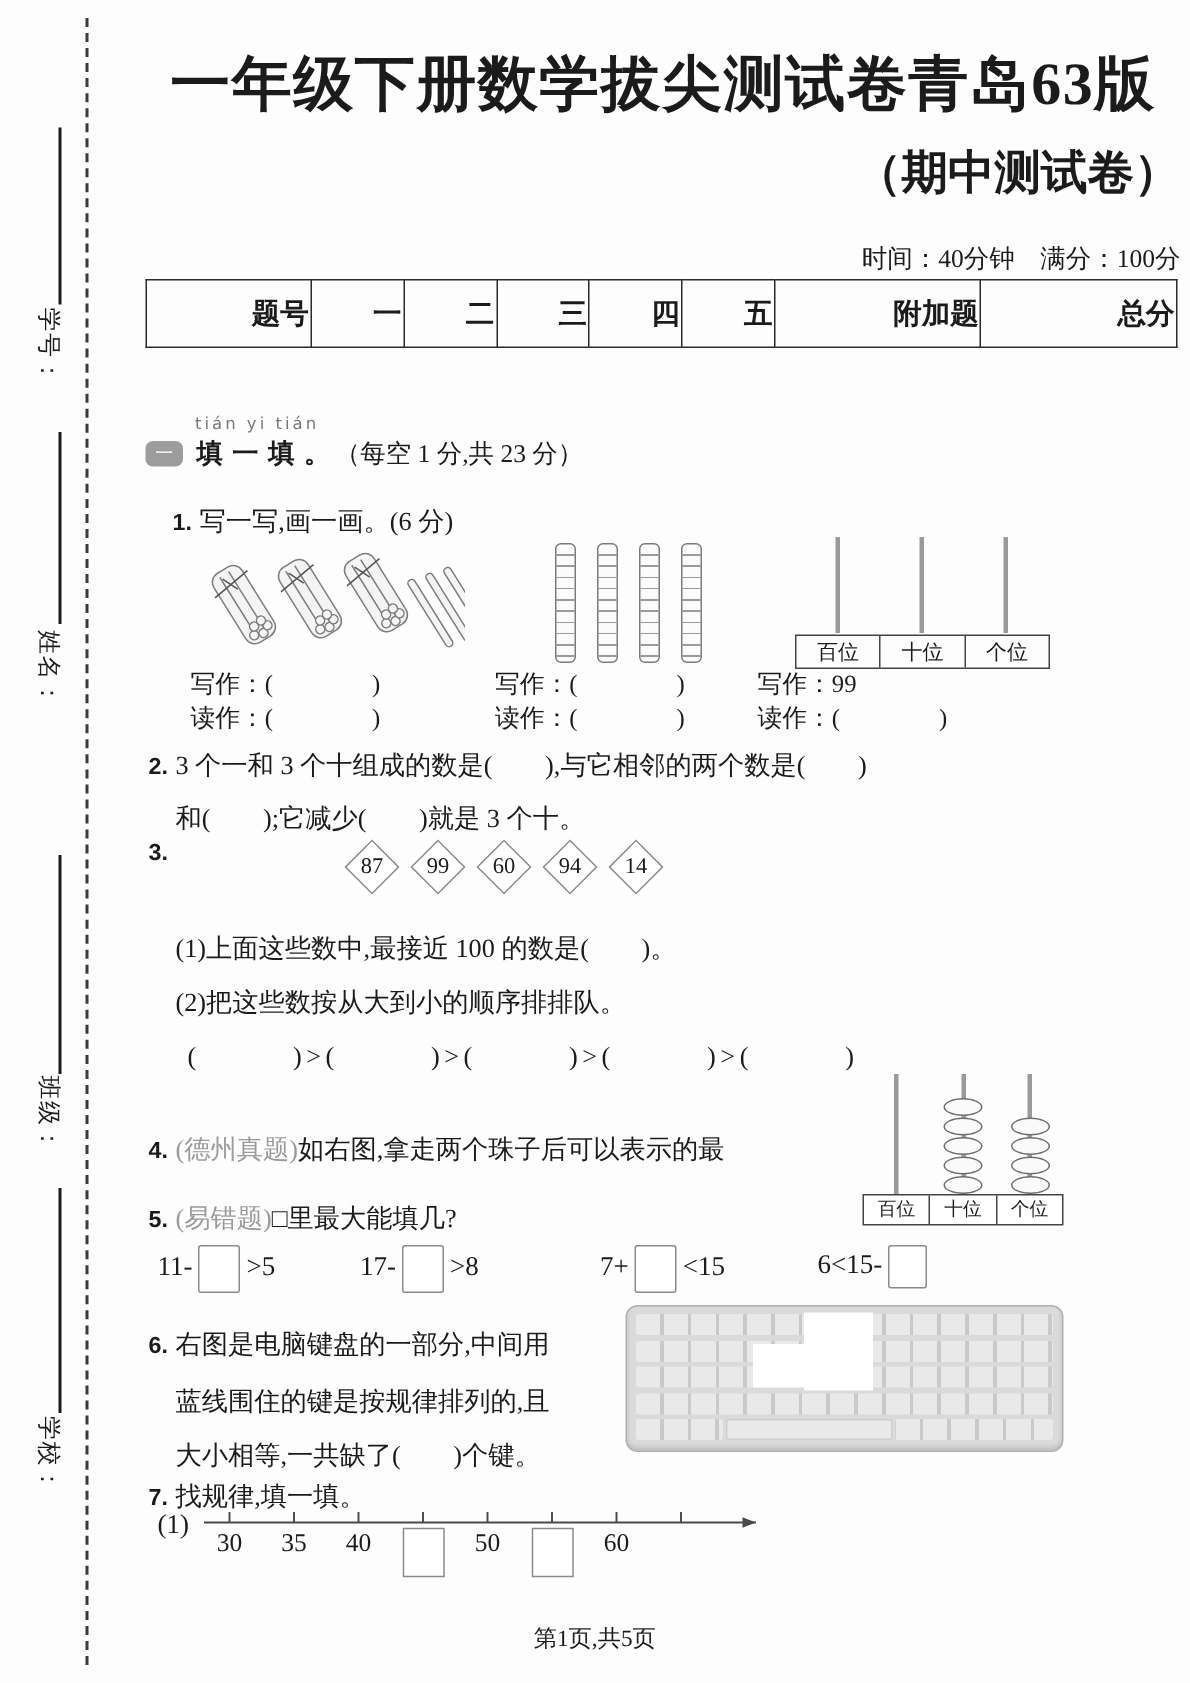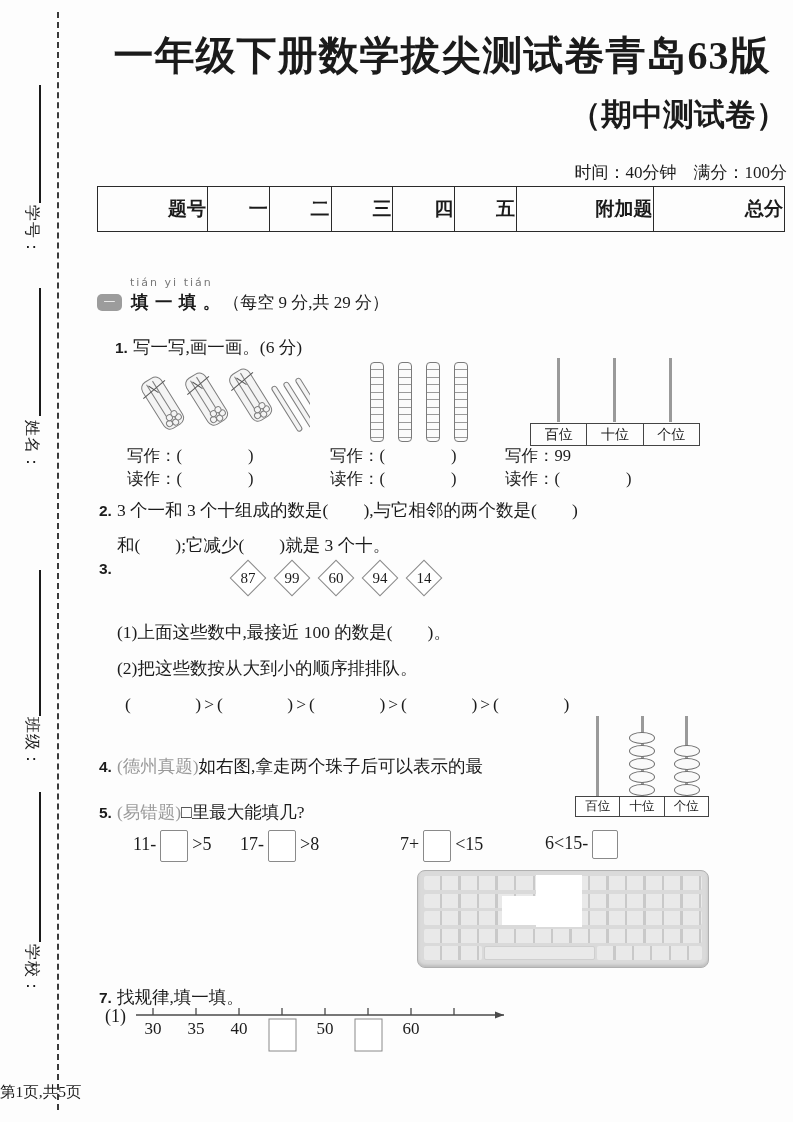--- a/index.html
+++ b/index.html
@@ -68,21 +68,21 @@
   .keyboard{position:absolute;width:292px;height:98px;background:#dadada;border:1px solid #b0b0b0;border-radius:8px;padding:5px 6px;box-sizing:border-box;box-shadow:inset 0 -2px 3px #bdbdbd;}
   .krow{height:14px;margin-bottom:3.5px;border-radius:2px;
     background:repeating-linear-gradient(90deg,#e9e9e9 0 16px,#c9c9c9 16px 18.5px);}
   .krow5{display:flex;gap:2px;height:14px;}
   .krow5 .seg{border-radius:2px;background:repeating-linear-gradient(90deg,#e9e9e9 0 16px,#c9c9c9 16px 18.5px);}
   .krow5 .space{flex:1;background:#e9e9e9;border-radius:2px;border:1px solid #cfcfcf;}
   .kgap{position:absolute;background:#fff;}
   
   .nlrow{display:flex;align-items:flex-start;}
   .nlrow svg{margin-left:10px;}
-  .footer{position:absolute;left:0;top:1082px;width:793px;text-align:left;font-size:15.5px;}
+  .footer{position:absolute;left:0;top:1082px;width:793px;text-align:center;font-size:15.5px;}
 </style>
 </head>
 <body>
 
 <div class="seal-dash"></div>
 <div class="seal-line" style="top:85px;height:118px;"></div>
 <div class="seal-label" style="top:205px;">学号：</div>
 <div class="seal-line" style="top:288px;height:128px;"></div>
 <div class="seal-label" style="top:420px;">姓名：</div>
 <div class="seal-line" style="top:570px;height:146px;"></div>
@@ -119,21 +119,21 @@
       <td>总分</td>
     </tr>
   </tbody>
     </table>
 
   <div class="abs" style="left:0;top:256px;">
     <div class="pinyin">tián yi tián</div>
     <div class="sec-row">
       <span class="sec-icon">一</span>
       <span class="sec-title">填 一 填 。</span>
-      <span class="sec-note">（每空 9 分,共 29 分）</span>
+      <span class="sec-note">（每空 1 分,共 23 分）</span>
     </div>
   </div>
 
   <div class="abs" style="left:18px;top:315px;">
     <span class="qnum">1.</span><span class="qtext">写一写,画一画。(6 分)</span>
   </div>
 
   <div class="abs figrow" style="left:28px;top:336px;">
 
     <svg width="185" height="90" viewBox="0 0 185 90">
@@ -275,26 +275,31 @@
       <div>百位</div>
       <div>十位</div>
       <div>个位</div>
     </div>
   </div>
 
   <div class="abs qtext" style="left:2px;top:780px;">
     <span class="qnum">5.</span><span class="gray-tag">(易错题)</span><span>□里最大能填几?</span>
   </div>
   <div class="abs exprrow" style="left:0;top:810px;width:688px;">
-    <span class="expr" style="left:8px;margin-left:28px;"><span>11-</span><span class="blank-box"></span><span>&gt;5</span></span>
+    <span class="expr" style="left:8px;"><span>11-</span><span class="blank-box"></span><span>&gt;5</span></span>
     <span class="expr" style="left:143px;"><span>17-</span><span class="blank-box"></span><span>&gt;8</span></span>
     <span class="expr" style="left:303px;"><span>7+</span><span class="blank-box"></span><span>&lt;15</span></span>
     <span class="expr" style="left:448px;"><span>6&lt;15-</span><span class="blank-box" style="width:24px;height:27px;"></span><span></span></span>
   </div>
 
+  <div class="abs qtext" style="left:2px;top:858px;width:320px;line-height:36px;">
+    <span class="qnum">6.</span><span>右图是电脑键盘的一部分,中间用</span><br>
+    <span style="margin-left:18px;">蓝线围住的键是按规律排列的,且</span><br>
+    <span style="margin-left:18px;">大小相等,一共缺了(　　)个键。</span>
+  </div>
   <div class="keyboard" style="left:320px;top:850px;">
     <div class="krow"></div>
     <div class="krow"></div>
     <div class="krow"></div>
     <div class="krow"></div>
     <div class="krow5">
       <div class="seg" style="width:58px;"></div>
       <div class="space"></div>
       <div class="seg" style="width:105px;"></div>
     </div>

